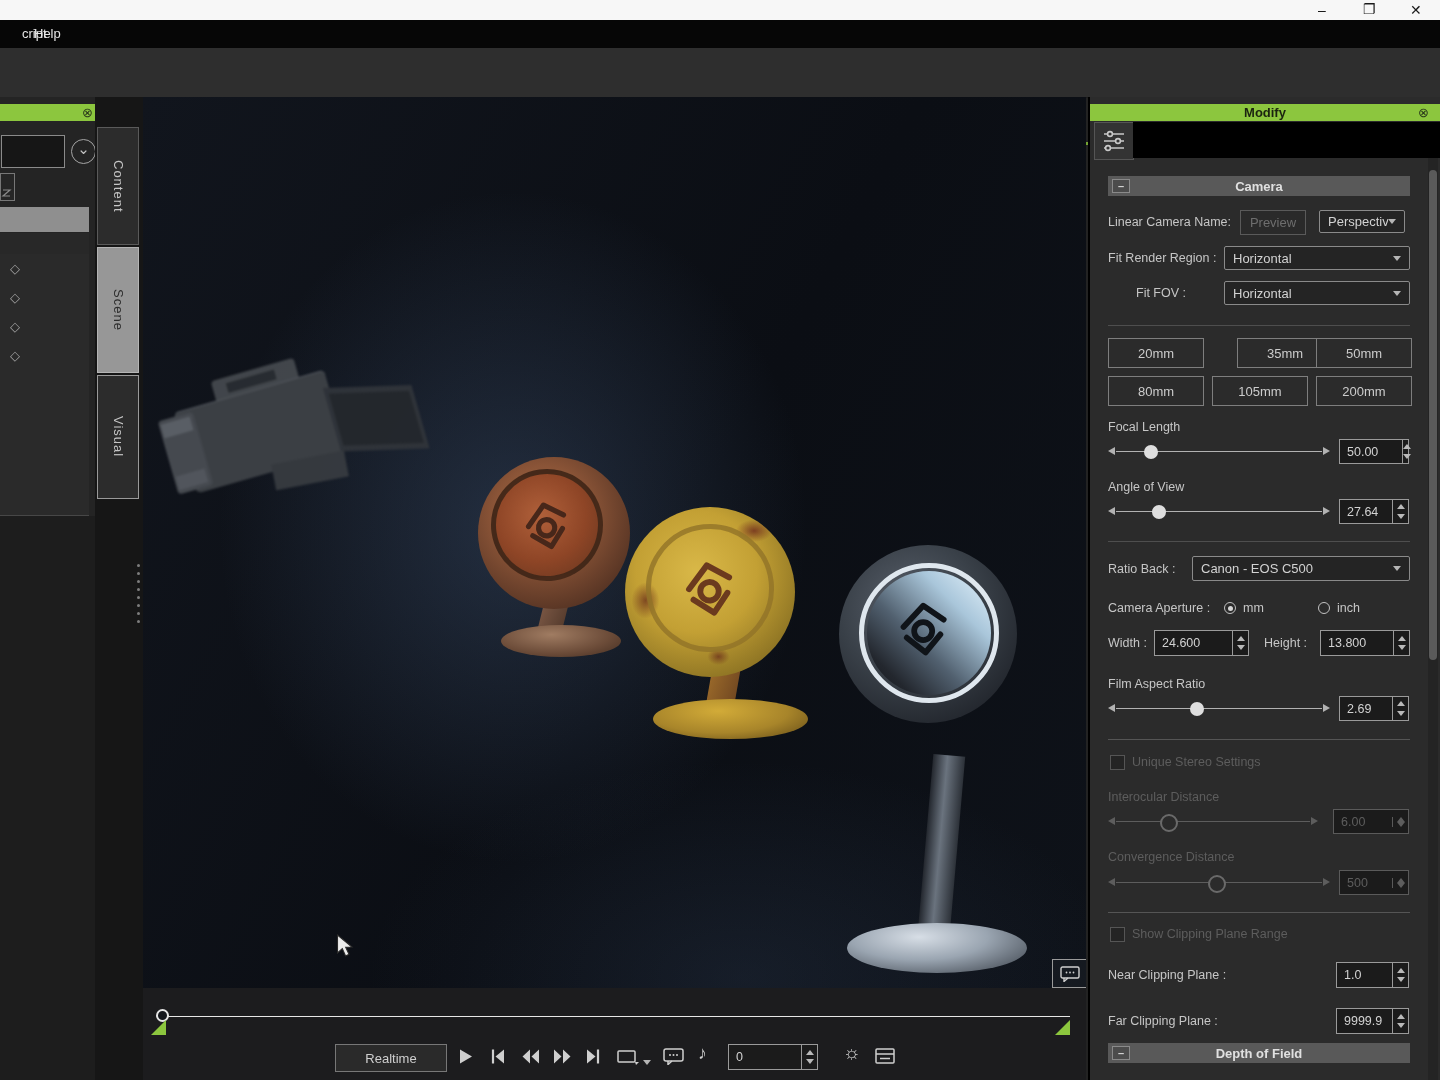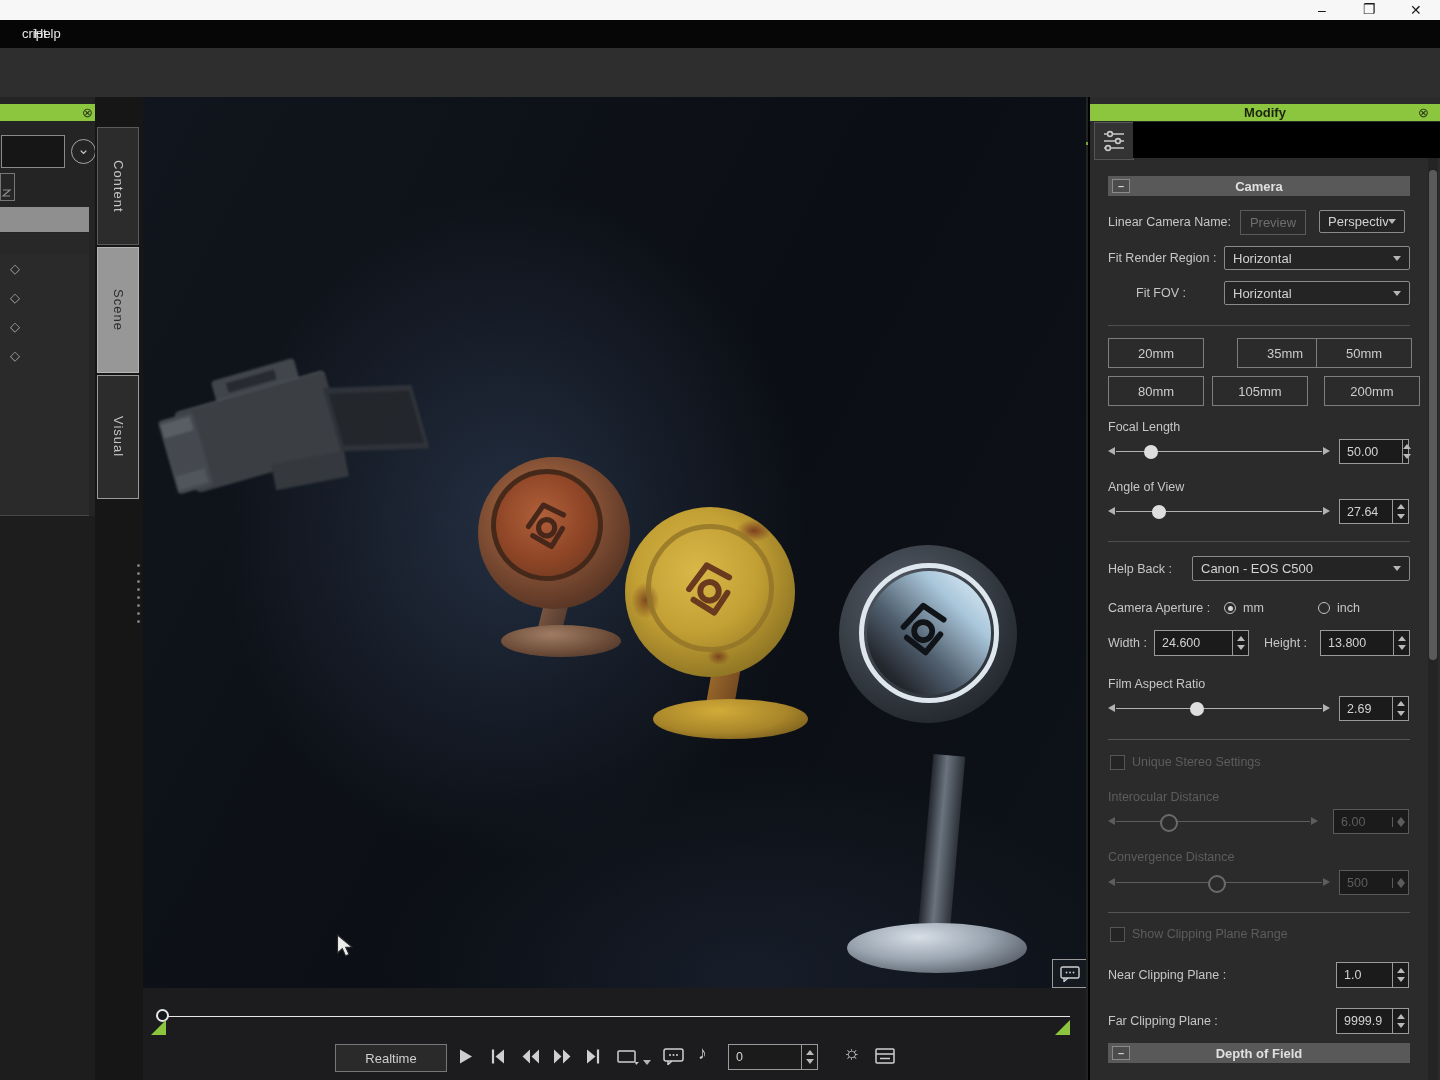--- a/index.html
+++ b/index.html
@@ -500,21 +500,21 @@
       </div>
     <div class="abs mmbtn" style="left:226px;top:241px;">
         <span>50mm</span>
       </div>
     <div class="abs mmbtn" style="left:18px;top:279px;">
         <span>80mm</span>
       </div>
     <div class="abs mmbtn" style="left:122px;top:279px;">
         <span>105mm</span>
       </div>
-    <div class="abs mmbtn" style="left:226px;top:279px;margin-left:8px;">
+    <div class="abs mmbtn" style="left:226px;top:279px;">
         <span>200mm</span>
       </div>
 
     <span class="abs lbl" style="left:18px;top:323px;">Focal Length</span>
     <div class="abs slider" style="left:18px;top:347px;width:222px;">
       <i class="sl-al"></i>
         <div class="sl-track"></div>
         <i class="sl-ar"></i>
       <div class="sl-knob" style="left:36px;"></div>
     </div>
@@ -536,21 +536,21 @@
     <div class="abs valbox" style="left:249px;top:402px;width:70px;height:25px;">
       <span class="v">27.64</span>
       <span class="spincol">
           <i class="su"></i>
           <i class="sd"></i>
         </span>
     </div>
 
     <div class="abs hr" style="top:444px;"></div>
 
-    <span class="abs lbl" style="left:18px;top:465px;">Help Back :</span>
+    <span class="abs lbl" style="left:18px;top:465px;">Ratio Back :</span>
     <div class="abs dd" style="left:102px;top:459px;width:218px;height:25px;">
       <span>Canon - EOS C500</span>
         <i class="caret"></i>
     </div>
 
     <span class="abs lbl" style="left:18px;top:504px;">Camera Aperture :</span>
     <div class="abs radio sel" style="left:134px;top:505px;"></div>
     <span class="abs lbl" style="left:153px;top:504px;">mm</span>
     <div class="abs radio" style="left:228px;top:505px;"></div>
     <span class="abs lbl" style="left:247px;top:504px;">inch</span>

